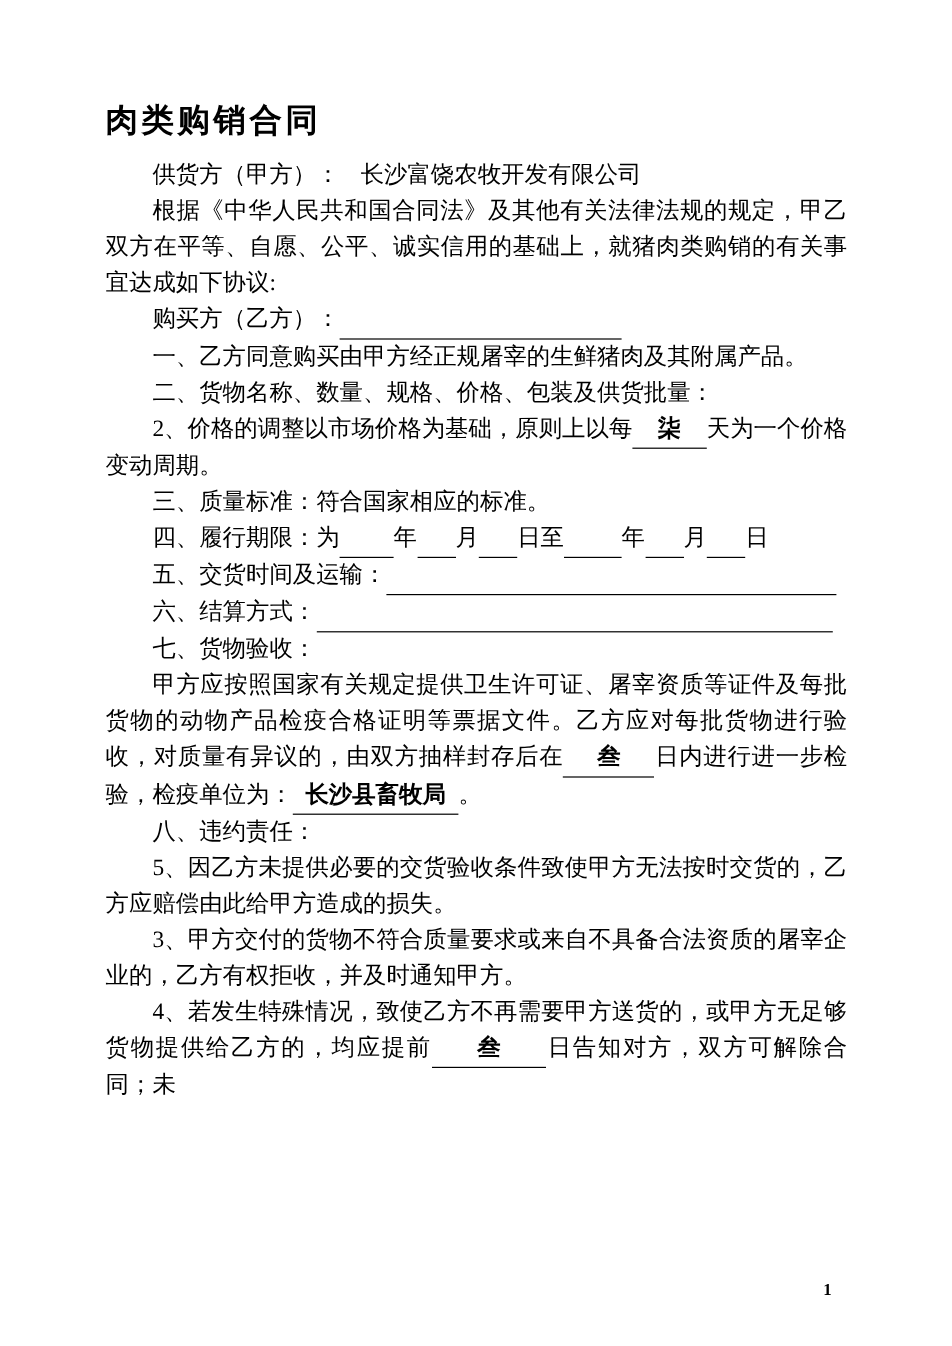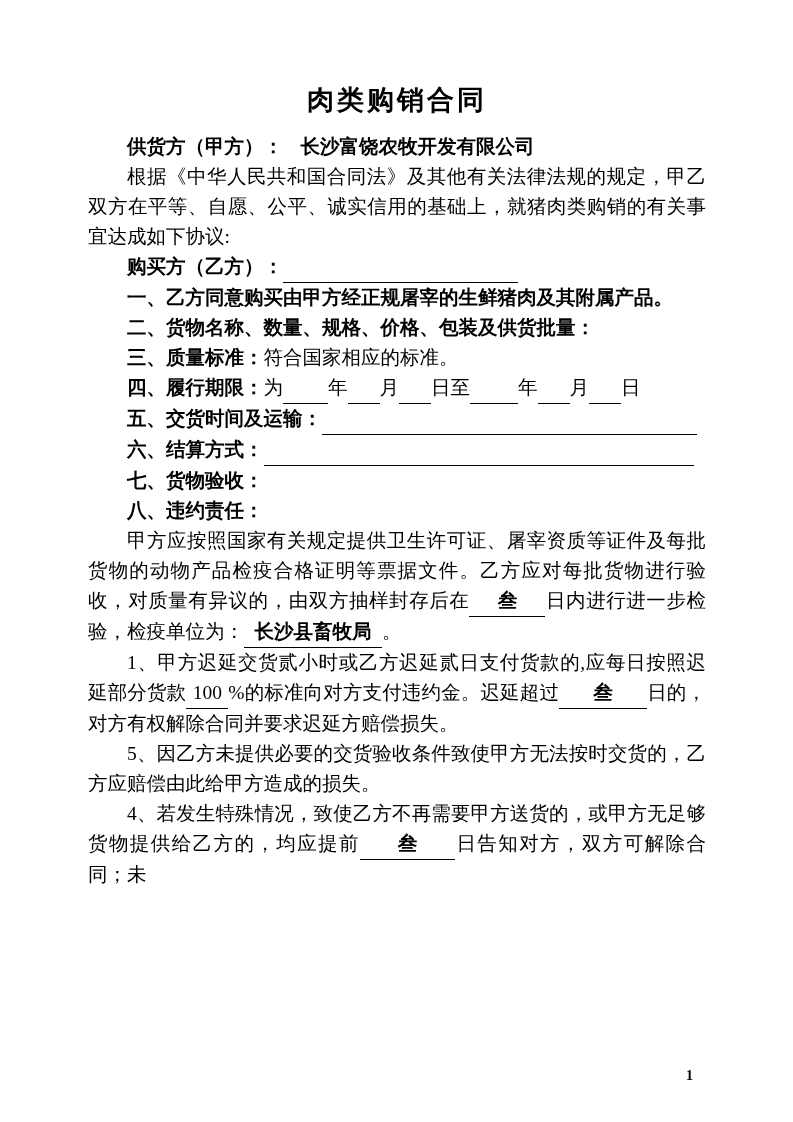--- a/index.html
+++ b/index.html
@@ -14,34 +14,33 @@
   }
   .content {
     position: absolute;
     left: 88px;
     top: 82px;
     width: 618px;
   }
   .title {
     font-size: 27px;
     font-weight: 700;
-    text-align: center;
     letter-spacing: 3px;
     margin: 0 0 14px 0;
     line-height: 36px;
   }
   p.line {
     font-size: 19.5px;
     line-height: 30px;
     margin: 0;
     text-align: justify;
     word-break: break-all;
   }
   p.indent { text-indent: 2em; }
-  .b { font-weight: 700; }
+  .b { font-weight: 400; }
   .gap { margin-left: 0.9em; }
   .blank {
     display: inline-block;
     text-indent: 0;
     border-bottom: 1.6px solid #000;
     text-align: center;
     font-weight: 700;
     padding: 0 2px;
     box-sizing: border-box;
   }
@@ -59,26 +58,27 @@
 
 <div class="page">
   <div class="content">
     <h1 class="title">肉类购销合同</h1>
     <div id="doc-body">
         <p class="line indent"><span class="b">供货方（甲方）：</span><span class="b gap">长沙富饶农牧开发有限公司</span></p>
         <p class="line indent"><span>根据《中华人民共和国合同法》及其他有关法律法规的规定，甲乙双方在平等、自愿、公平、诚实信用的基础上，就猪肉类购销的有关事宜达成如下协议:</span></p>
         <p class="line indent"><span class="b">购买方（乙方）：</span><span class="blank" style="min-width: 235px;">&nbsp;</span></p>
         <p class="line indent"><span class="b">一、乙方同意购买由甲方经正规屠宰的生鲜猪肉及其附属产品。</span></p>
         <p class="line indent"><span class="b">二、货物名称、数量、规格、价格、包装及供货批量：</span></p>
+        <p class="line indent"><span>2、价格的调整以市场价格为基础，原则上以每</span><span class="blank" style="min-width: 62px;">柒</span><span>天为一个价格变动周期。</span></p>
         <p class="line indent"><span class="b">三、质量标准：</span><span>符合国家相应的标准。</span></p>
         <p class="line indent"><span class="b">四、履行期限：</span><span>为</span><span class="blank" style="min-width: 45px;">&nbsp;</span><span>年</span><span class="blank" style="min-width: 32px;">&nbsp;</span><span>月</span><span class="blank" style="min-width: 32px;">&nbsp;</span><span>日至</span><span class="blank" style="min-width: 48px;">&nbsp;</span><span>年</span><span class="blank" style="min-width: 32px;">&nbsp;</span><span>月</span><span class="blank" style="min-width: 32px;">&nbsp;</span><span>日</span></p>
         <p class="line indent"><span class="b">五、交货时间及运输：</span><span class="blank" style="min-width: 375px;">&nbsp;</span></p>
         <p class="line indent"><span class="b">六、结算方式：</span><span class="blank" style="min-width: 430px;">&nbsp;</span></p>
         <p class="line indent"><span class="b">七、货物验收：</span></p>
+        <p class="line indent"><span>甲方应按照国家有关规定提供卫生许可证、屠宰资质等证件及每批货物的动物产品检疫合格证明等票据文件。乙方应对每批货物进行验收，对质量有异议的，由双方抽样封存后在</span><span class="blank" style="min-width: 76px;">叁</span><span>日内进行进一步检验，检疫单位为：</span><span class="blank" style="min-width: 138px;">长沙县畜牧局</span><span>。</span></p>
         <p class="line indent"><span class="b">八、违约责任：</span></p>
-        <p class="line indent"><span>甲方应按照国家有关规定提供卫生许可证、屠宰资质等证件及每批货物的动物产品检疫合格证明等票据文件。乙方应对每批货物进行验收，对质量有异议的，由双方抽样封存后在</span><span class="blank" style="min-width: 76px;">叁</span><span>日内进行进一步检验，检疫单位为：</span><span class="blank" style="min-width: 138px;">长沙县畜牧局</span><span>。</span></p>
-        <p class="line indent"><span>1、甲方迟延交货贰小时或乙方迟延贰日支付货款的,应每日按照迟延部分货款</span><span class="blank normal-weight" style="min-width: 42px;">100</span><span>%的标准向对方支付违约金。迟延超过</span><span class="blank" style="min-width: 88px;">叁</span><span>日的，对方有权解除合同并要求迟延方赔偿损失。</span></p>
         <p class="line indent"><span>5、因乙方未提供必要的交货验收条件致使甲方无法按时交货的，乙方应赔偿由此给甲方造成的损失。</span></p>
+        <p class="line indent"><span>3、甲方交付的货物不符合质量要求或来自不具备合法资质的屠宰企业的，乙方有权拒收，并及时通知甲方。</span></p>
         <p class="line indent"><span>4、若发生特殊情况，致使乙方不再需要甲方送货的，或甲方无足够货物提供给乙方的，均应提前</span><span class="blank" style="min-width: 95px;">叁</span><span>日告知对方，双方可解除合同；未</span></p>
       </div>
   </div>
   <div class="page-number">1</div>
 </div>
 
 </body></html>

